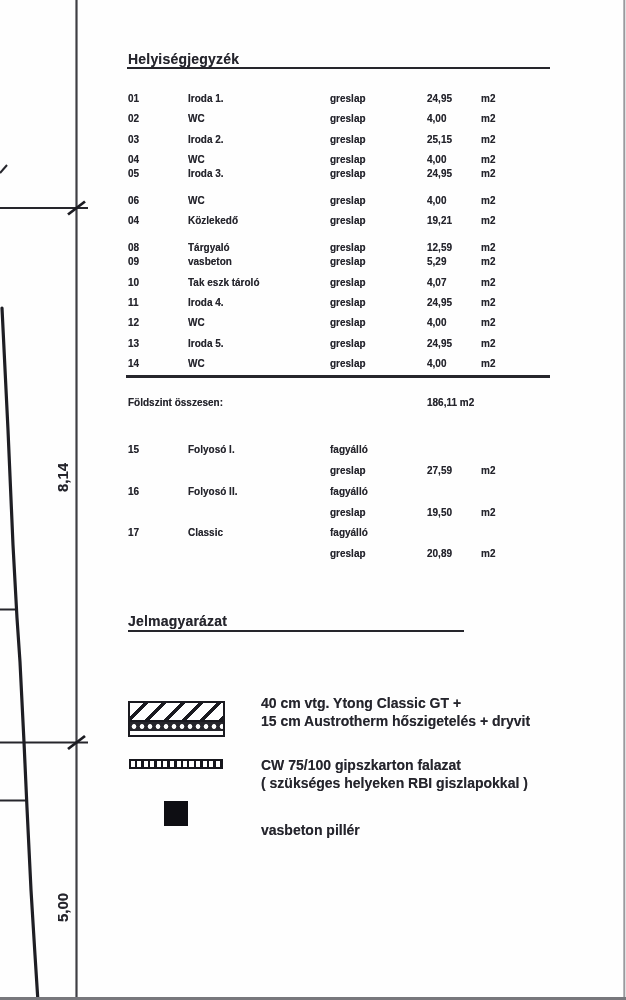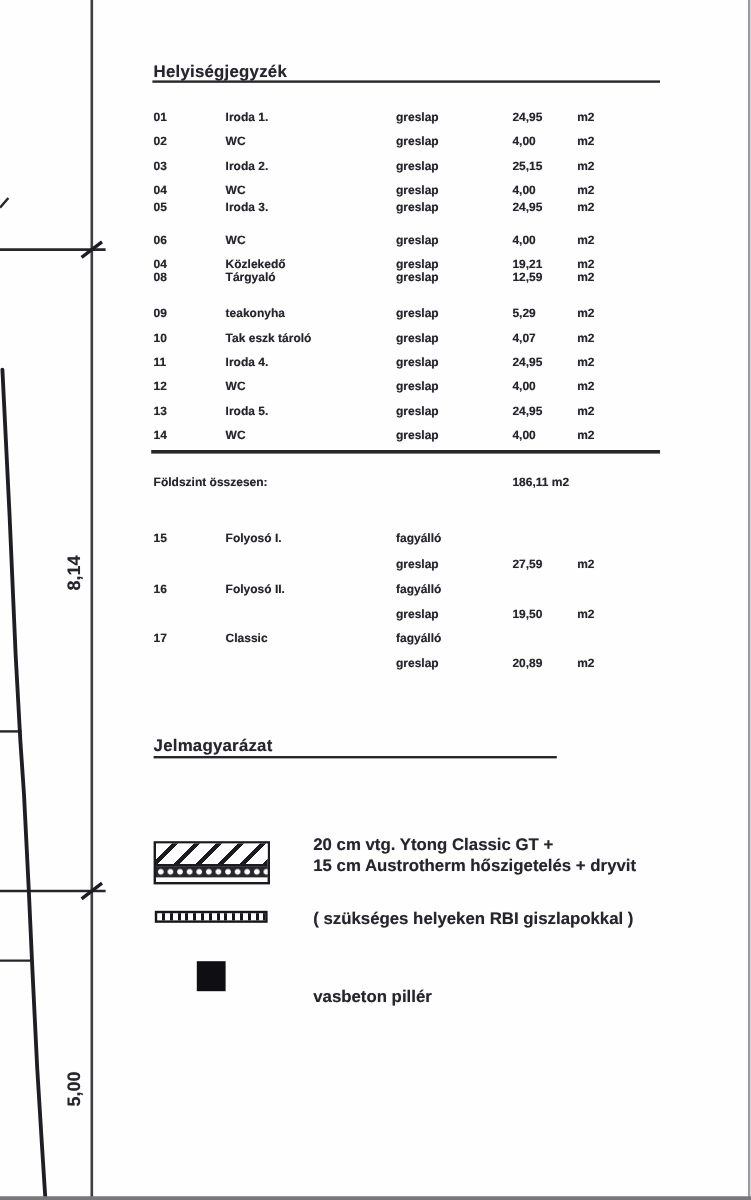--- a/index.html
+++ b/index.html
@@ -133,30 +133,30 @@
         <span class="c-area">4,00</span>
         <span class="c-unit">m2</span>
       </div>
       <div class="trow tbl-text" style="top: 215.4px;">
         <span class="c-num">04</span>
         <span class="c-name">Közlekedő</span>
         <span class="c-mat">greslap</span>
         <span class="c-area">19,21</span>
         <span class="c-unit">m2</span>
       </div>
-      <div class="trow tbl-text" style="top: 226px; padding-left: 36px;">
+      <div class="trow tbl-text" style="top: 242px; padding-left: 36px;">
         <span class="c-num">08</span>
         <span class="c-name">Tárgyaló</span>
         <span class="c-mat">greslap</span>
         <span class="c-area">12,59</span>
         <span class="c-unit">m2</span>
       </div>
       <div class="trow tbl-text" style="top: 256.2px;">
         <span class="c-num">09</span>
-        <span class="c-name">teakonyha</span>
+        <span class="c-name">vasbeton</span>
         <span class="c-mat">greslap</span>
         <span class="c-area">5,29</span>
         <span class="c-unit">m2</span>
       </div>
       <div class="trow tbl-text" style="top: 276.6px;">
         <span class="c-num">10</span>
         <span class="c-name">Tak eszk tároló</span>
         <span class="c-mat">greslap</span>
         <span class="c-area">4,07</span>
         <span class="c-unit">m2</span>
@@ -230,26 +230,27 @@
     </div>
 
   <div class="abs section-title" style="left:128px; top:613px;">Jelmagyarázat</div>
   <div class="rule" style="left:128px; top:630px; width:336px;"></div>
 
   <div id="sym-ytong">
     <div class="hatch"></div>
     <div class="dots"></div>
   </div>
   <div class="legend-text" id="lt-1">
-    <div>20 cm vtg. Ytong Classic GT +</div>
+    <div>40 cm vtg. Ytong Classic GT +</div>
     <div>15 cm Austrotherm hőszigetelés + dryvit</div>
   </div>
 
   <div id="sym-cw"></div>
   <div class="legend-text" id="lt-2">
+    <div>CW 75/100 gipszkarton falazat</div>
     <div>( szükséges helyeken RBI giszlapokkal )</div>
   </div>
 
   <div id="sym-column"></div>
   <div class="legend-text" id="lt-3">
     <div>vasbeton pillér</div>
   </div>
 
 </div>
 

